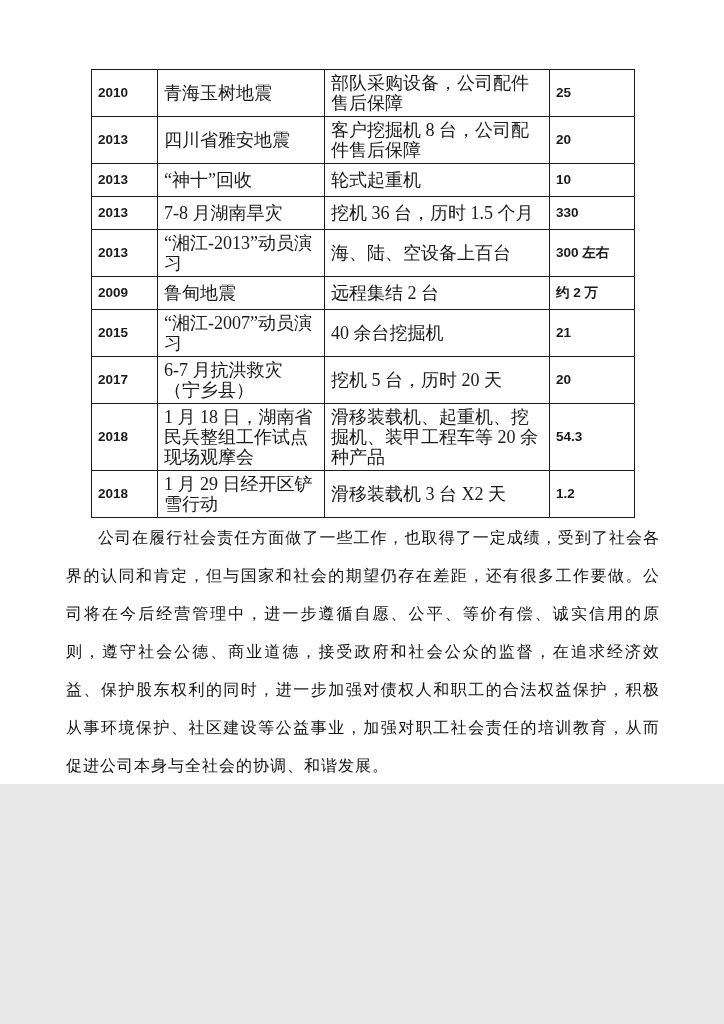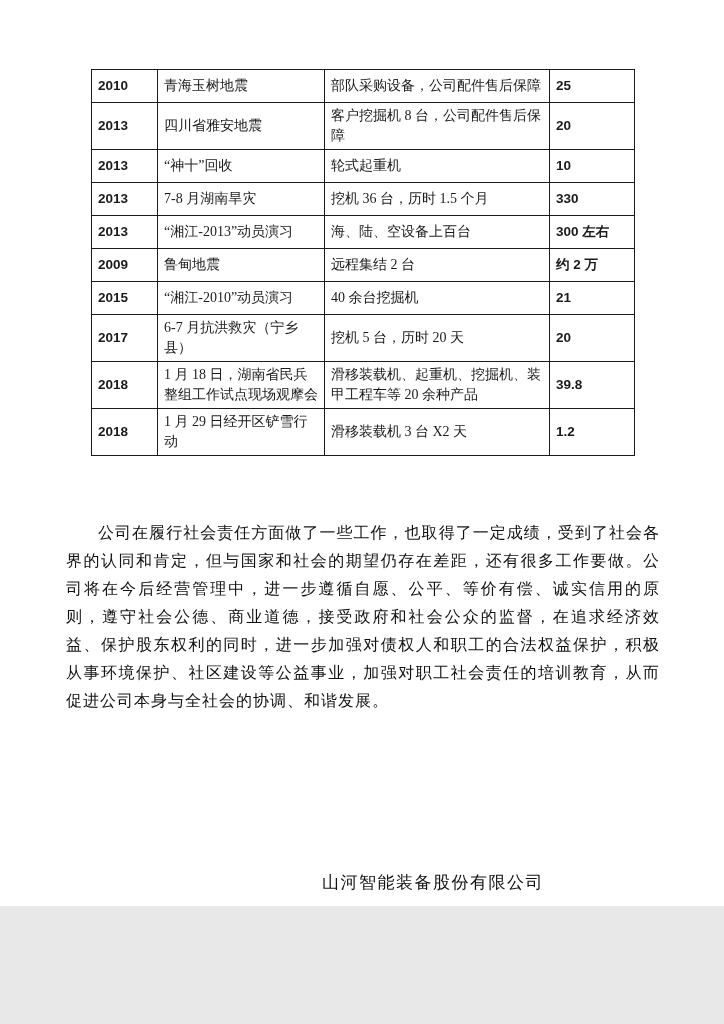--- a/index.html
+++ b/index.html
@@ -2,21 +2,21 @@
 <html><head>
 <meta charset="utf-8">
 <style>
   * { margin: 0; padding: 0; box-sizing: border-box; }
   html, body { background: #e8e8e8; }
   body { font-family: "Liberation Serif", "DejaVu Serif", serif; }
 
   .page {
     position: relative;
     width: 724px;
-    height: 906px;
+    height: 784px;
     margin: 0 auto;
     background: #ffffff;
     color: #1a1a1a;
     overflow: hidden;
   }
 
   
   .donation-table {
     position: absolute;
     left: 91px;
@@ -35,31 +35,31 @@
     vertical-align: middle;
     text-align: left;
     overflow: hidden;
     word-break: break-all;
   }
   .donation-table td.c-year { font-weight: 600; }
   .donation-table td.c-amount { font-weight: 600; }
   .donation-table td.c-event,
   .donation-table td.c-equip {
     font-family: "Liberation Serif", "DejaVu Serif", serif;
-    font-size: 14px;
+    font-size: 18px;
   }
 
   
   .csr-paragraph {
     position: absolute;
     left: 66px;
     top: 519px;
     width: 594px;
     font-size: 16px;
-    line-height: 28px;
+    line-height: 38px;
     letter-spacing: 1px;
     text-align: justify;
     text-justify: inter-ideograph;
     text-indent: 2em;
     color: #111111;
   }
 
   
   .signature-block {
     position: absolute;
@@ -134,37 +134,37 @@
 
     <tr>
       <td class="c-year">2009</td>
       <td class="c-event">鲁甸地震</td>
       <td class="c-equip">远程集结 2 台</td>
       <td class="c-amount">约 2 万</td>
     </tr>
 
     <tr>
       <td class="c-year">2015</td>
-      <td class="c-event">“湘江-2010”动员演习</td>
+      <td class="c-event">“湘江-2007”动员演习</td>
       <td class="c-equip">40 余台挖掘机</td>
       <td class="c-amount">21</td>
     </tr>
 
     <tr>
       <td class="c-year">2017</td>
       <td class="c-event">6-7 月抗洪救灾（宁乡县）</td>
       <td class="c-equip">挖机 5 台，历时 20 天</td>
       <td class="c-amount">20</td>
     </tr>
 
     <tr>
       <td class="c-year">2018</td>
       <td class="c-event">1 月 18 日，湖南省民兵整组工作试点现场观摩会</td>
       <td class="c-equip">滑移装载机、起重机、挖掘机、装甲工程车等 20 余种产品</td>
-      <td class="c-amount">39.8</td>
+      <td class="c-amount">54.3</td>
     </tr>
 
     <tr>
       <td class="c-year">2018</td>
       <td class="c-event">1 月 29 日经开区铲雪行动</td>
       <td class="c-equip">滑移装载机 3 台 X2 天</td>
       <td class="c-amount">1.2</td>
     </tr>
 
   </tbody>

